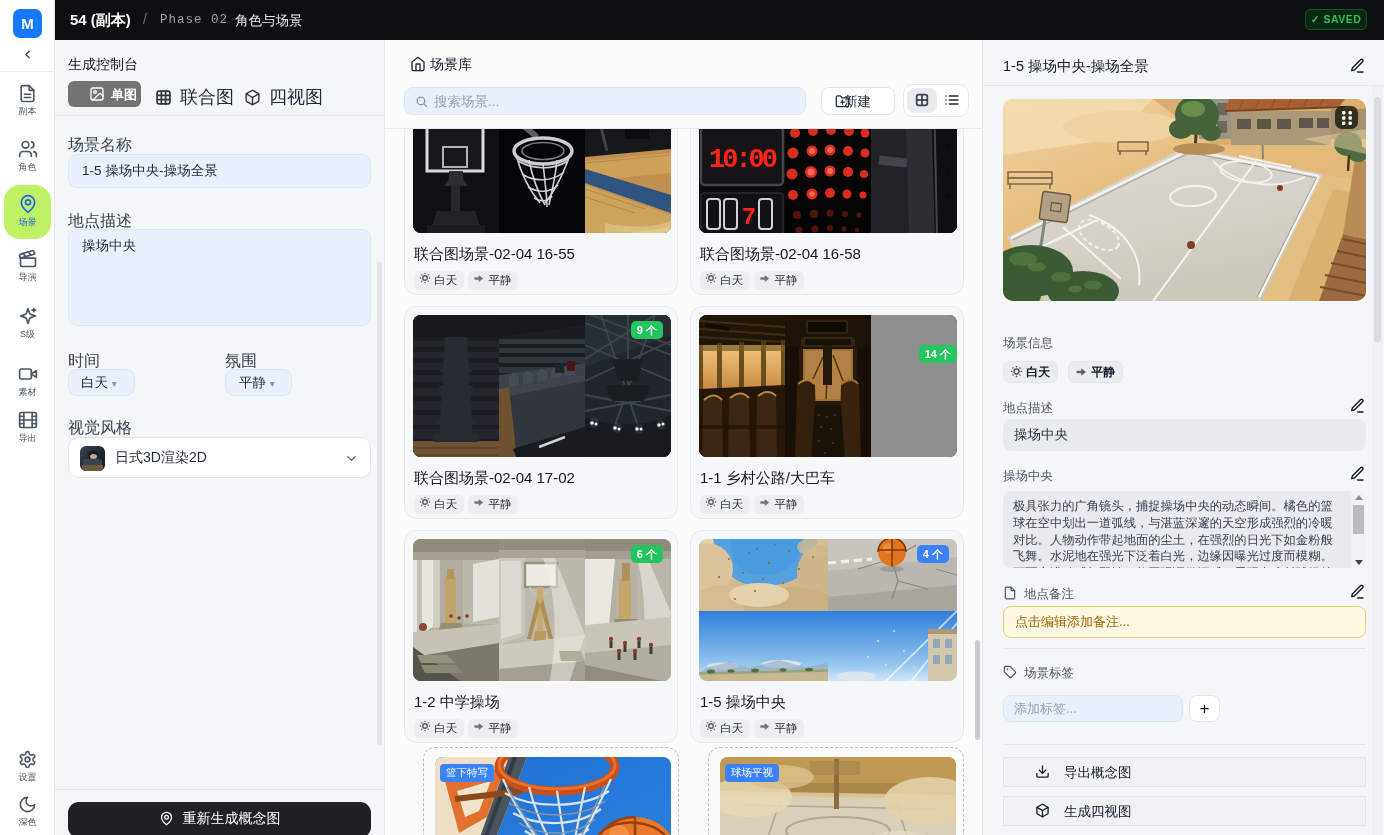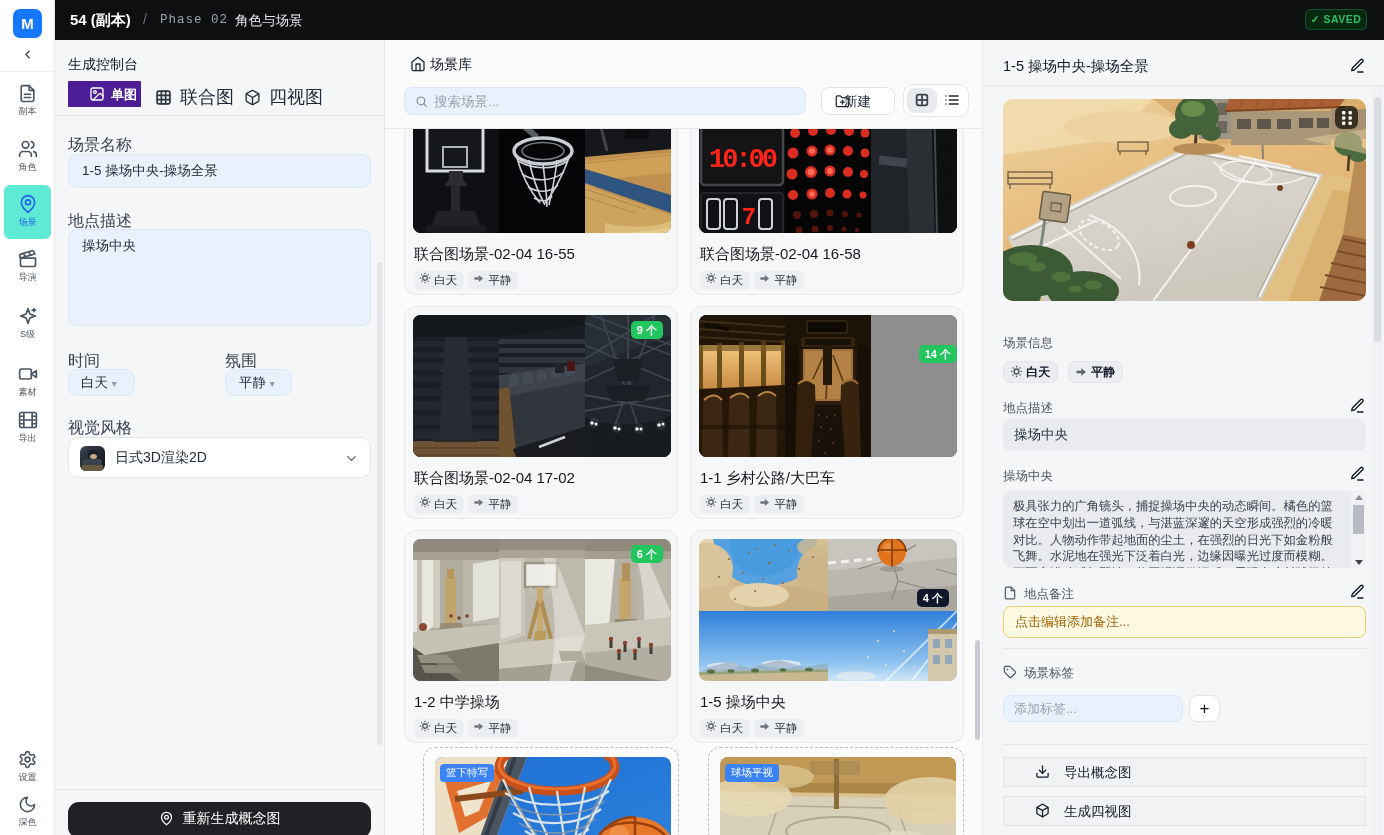--- a/index.html
+++ b/index.html
@@ -10,27 +10,27 @@
 #topbar .slash { position:absolute; left:88px; top:11px; color:#6b7280; font-size:14px; }
 #topbar .phase { position:absolute; left:105px; top:13px; color:#9ca3af; font-size:12.5px; font-family:"Liberation Mono",monospace; letter-spacing:1px; }
 #topbar .crumb { position:absolute; left:180px; top:12px; color:#e5e7eb; font-size:13.5px; }
 #saved { position:absolute; left:1250px; top:9px; width:62px; height:21px; background:#07290f; border:1px solid #14532d; border-radius:5px; color:#2fbe66; font-size:10.5px; font-weight:700; line-height:19px; text-align:center; letter-spacing:0.5px; }
 
 #rail { position:absolute; left:0; top:0; width:55px; height:835px; background:#fff; border-right:1px solid #e7e8ea; }
 #logo { position:absolute; left:13px; top:9px; width:29px; height:29px; background:#1677ff; border-radius:7px; color:#fff; font-weight:700; font-size:15px; text-align:center; line-height:29px; }
 .railitem { position:absolute; left:4px; width:47px; text-align:center; color:#4b5563; }
 .railitem svg { display:block; margin:0 auto; }
 .railitem .lbl { font-size:9.5px; margin-top:2px; color:#4b5563; transform:scale(0.95); }
-.railitem.active { background:#5eead4; border-radius:6px; }
+.railitem.active { background:#bef264; border-radius:16px; }
 .railitem.active .lbl { color:#2563eb; }
 #raildiv { position:absolute; left:0; top:71px; width:55px; border-top:1px solid #eceef0; }
 
 #lpanel { position:absolute; left:55px; top:40px; width:330px; height:795px; background:#f5f6f8; border-right:1px solid #e7e8ea; }
 #lpanel h3 { position:absolute; left:13px; top:16px; font-size:14px; font-weight:400; color:#111827; }
-.tabpill { position:absolute; left:13px; top:41px; width:73px; height:26px; background:#4c1d95; border-radius:1px; color:#fff; }
+.tabpill { position:absolute; left:13px; top:41px; width:73px; height:26px; background:#737373; border-radius:6px; color:#fff; }
 .tabpill span { position:absolute; left:43px; top:5px; font-size:13px; font-weight:700; }
 .tabplain { position:absolute; top:85px; font-size:18px; color:#1f2937; }
 #ldiv1 { position:absolute; left:0; top:75px; width:330px; border-top:1px solid #e5e6e9; }
 .flabel { position:absolute; left:13px; font-size:16px; color:#374151; }
 .finput { position:absolute; left:13px; width:303px; background:#e9f1fc; border:1px solid #dbe7f7; border-radius:9px; font-size:13.5px; color:#1f2937; }
 #btnfootdiv { position:absolute; left:0; top:749px; width:330px; border-top:1px solid #e5e6e9; }
 #genbtn { position:absolute; left:13px; top:762px; width:303px; height:36px; background:#1f2125; border-radius:11px; color:#fff; font-size:14px; text-align:center; line-height:33px; }
 
 #mpanel { position:absolute; left:385px; top:40px; width:597px; height:795px; background:#fbfbfc; }
 #mhead { position:absolute; left:0; top:0; width:597px; height:89px; background:#fbfbfc; border-bottom:1px solid #e7e8ea; z-index:5; }
@@ -40,21 +40,21 @@
 #toggle { position:absolute; left:518px; top:44px; width:66px; height:33px; background:#fff; border:1px solid #e5e7eb; border-radius:10px; }
 #tgrid { position:absolute; left:3px; top:3px; width:30px; height:25px; background:#e9eaee; border-radius:8px; }
 #tlist { position:absolute; left:33px; top:3px; width:30px; height:25px; }
 .card { position:absolute; width:274px; background:#f6f7f8; border:1px solid #e8e9ec; border-radius:12px; }
 .cimg { position:absolute; left:8px; top:8px; width:258px; height:142px; border-radius:8px; overflow:hidden; }
 .ctitle { position:absolute; left:9px; top:162px; font-size:15px; color:#16181c; }
 .ctags { position:absolute; left:9px; top:187px; }
 .tagp { display:inline-block; height:19px; background:#eceef1; border-radius:6px; font-size:11.5px; color:#1f2937; padding:0 7px 0 5px; line-height:18px; margin-right:4px; }
 .badge { position:absolute; top:6px; right:6px; height:18px; border-radius:5px; color:#fff; font-size:11px; font-weight:700; line-height:18px; padding:0 6px; }
 .badge.g { background:#22c55e; }
-.badge.b { background:#0f172a;margin-top:44px; }
+.badge.b { background:#3b82f6; }
 .dashcard { position:absolute; border:1.5px dashed #b8bcc4; border-radius:12px; background:#fbfbfc; }
 .dimg { position:absolute; left:11px; top:9px; border-radius:8px; overflow:hidden; }
 .dlab { position:absolute; left:9px; top:7px; background:#3b82f6; border-radius:4px; color:#fff; font-size:10.5px; padding:2px 6px; }
 
 #rpanel { position:absolute; left:982px; top:40px; width:402px; height:795px; background:#f5f6f8; border-left:1px solid #e7e8ea; }
 #rtitle { position:absolute; left:20px; top:17px; font-size:14.5px; font-weight:400; color:#111827; }
 #rdiv1 { position:absolute; left:0; top:45px; width:402px; border-top:1px solid #e7e8ea; }
 #hero { position:absolute; left:20px; top:59px; width:363px; height:202px; border-radius:10px; overflow:hidden; }
 .rlabel { position:absolute; left:20px; font-size:12.5px; color:#4b5563; }
 .redit { position:absolute; left:366px; width:16px; height:16px; }

